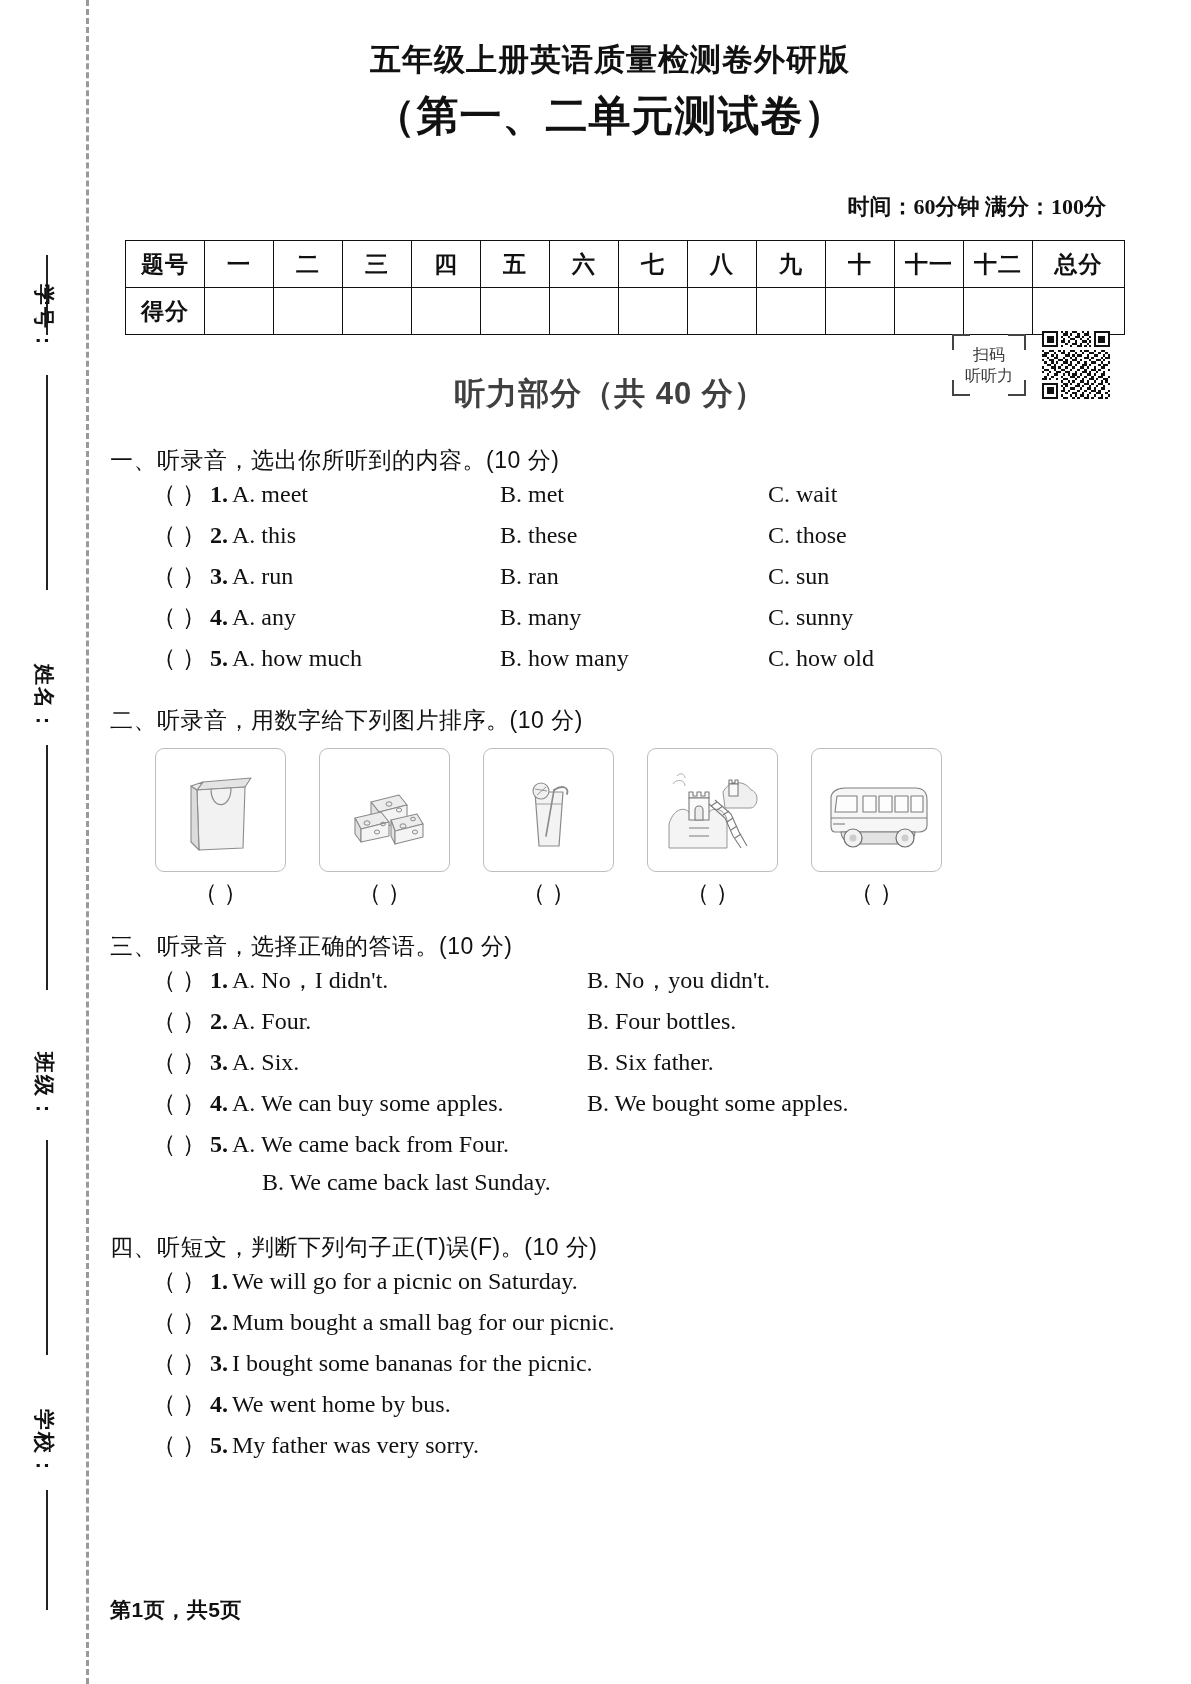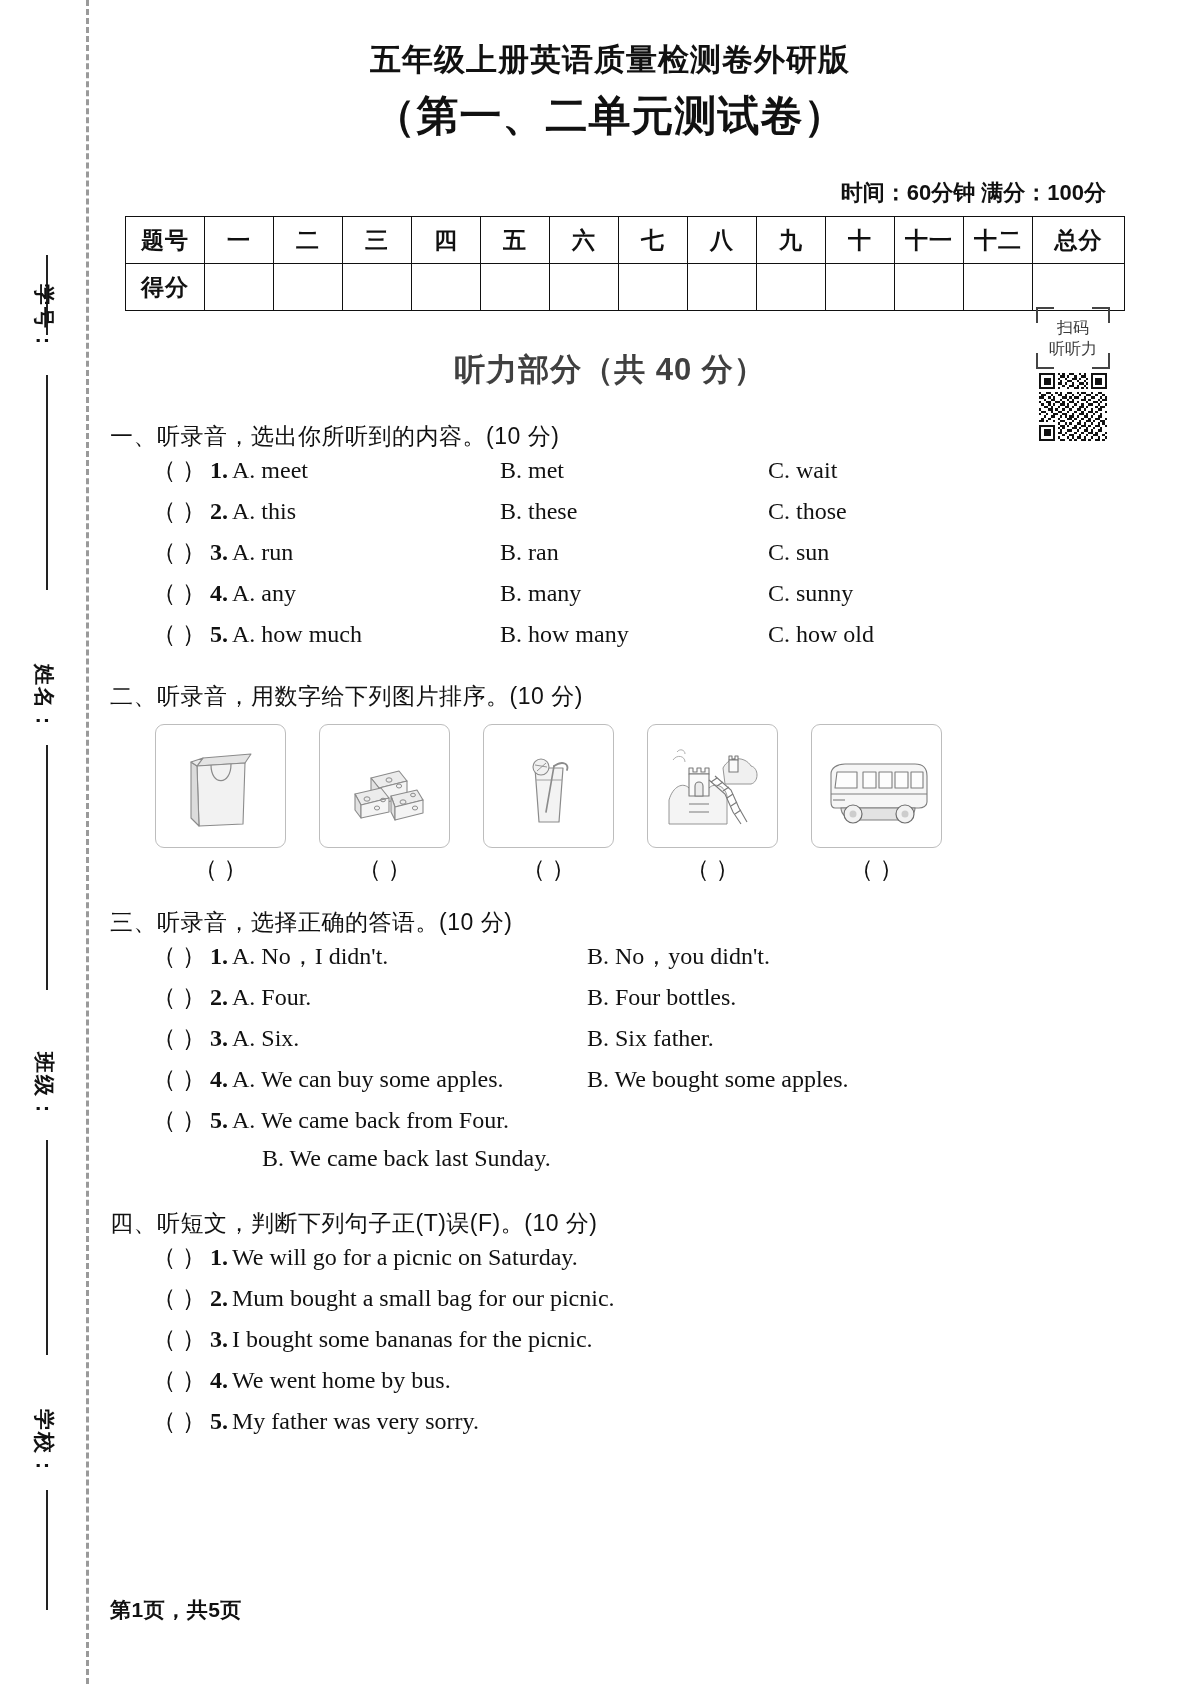--- a/index.html
+++ b/index.html
@@ -77,30 +77,31 @@
     font-weight: 700;
     letter-spacing: 1px;
     margin-top: 12px;
     line-height: 1.18;
   }
 
   .time-line {
     text-align: right;
     font-size: 22px;
     font-weight: 600;
-    margin-top: 38px;
+    margin-top: 52px;
     padding-right: 4px;
     letter-spacing: 0px;
+    font-family: Liberation Serif, serif;
   }
 
   
   table.score {
     border-collapse: collapse;
     width: 957px;
-    margin-top: 8px;
+    margin-top: 18px;
     margin-left: 15px;
     table-layout: fixed;
   }
   table.score td {
     border: 1.6px solid #111;
     height: 44px;
     text-align: center;
     vertical-align: middle;
     font-size: 23px;
     font-weight: 600;
@@ -123,22 +124,21 @@
     color: #404040;
     letter-spacing: 1px;
     padding-top: 12px;
   }
   .qr-wrap {
     position: absolute;
     right: 0px;
     top: -30px;
     display: flex;
     align-items: center;
-    gap: 4px;
-    flex-direction: column;
+    gap: 16px;
   }
   .scan-box {
     position: relative;
     width: 74px;
     height: 62px;
     display: flex;
     flex-direction: column;
     align-items: center;
     justify-content: center;
     font-size: 16px;

